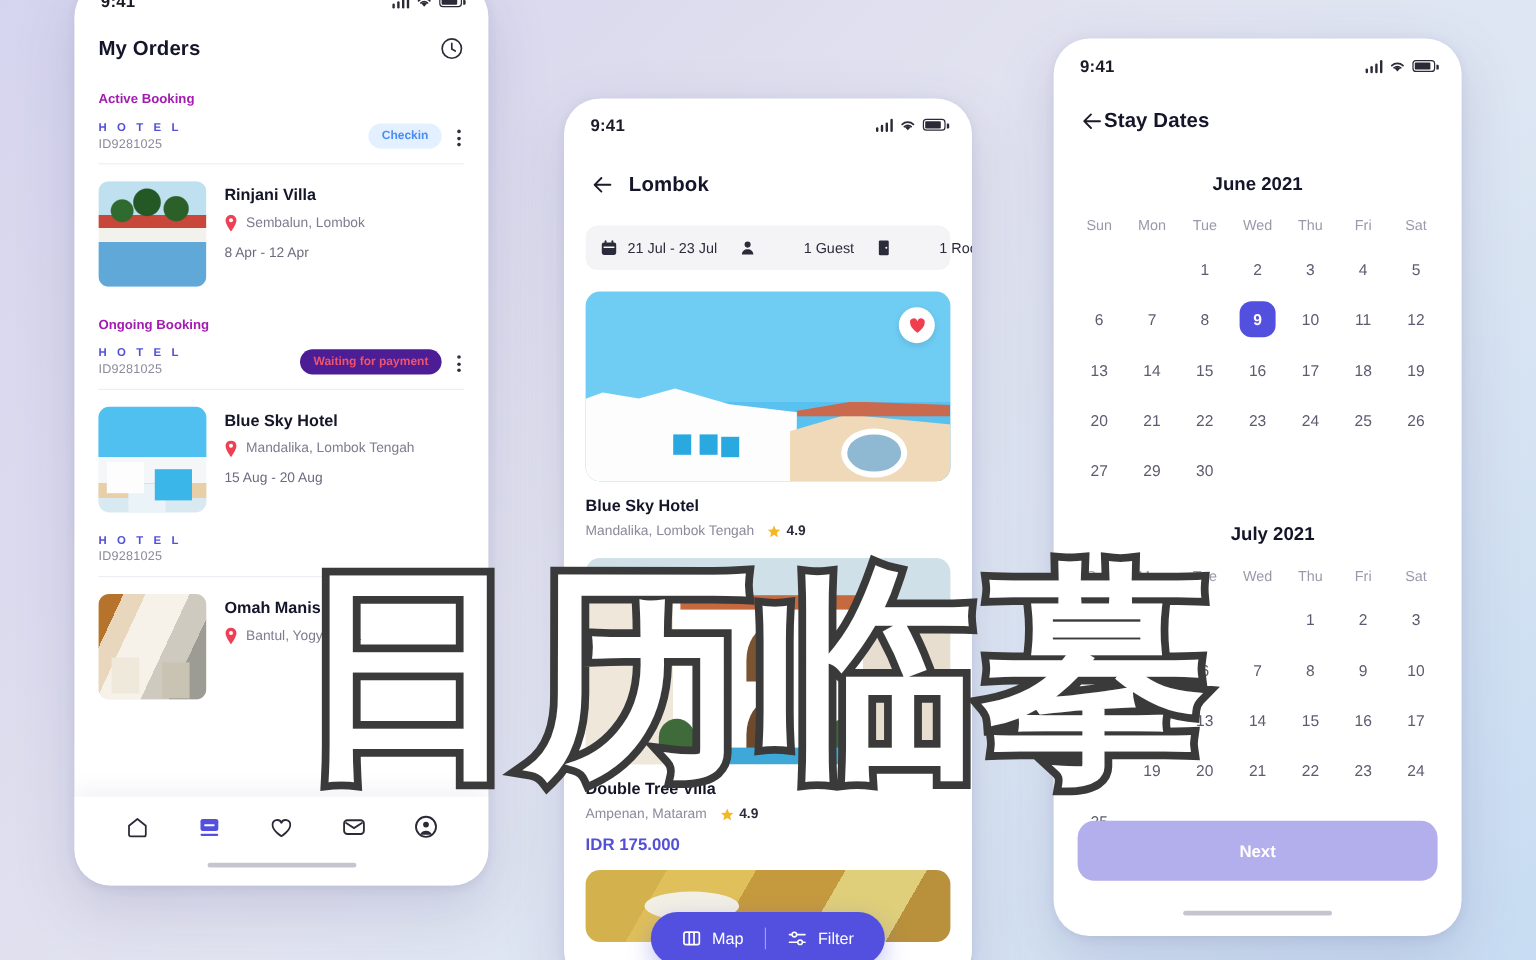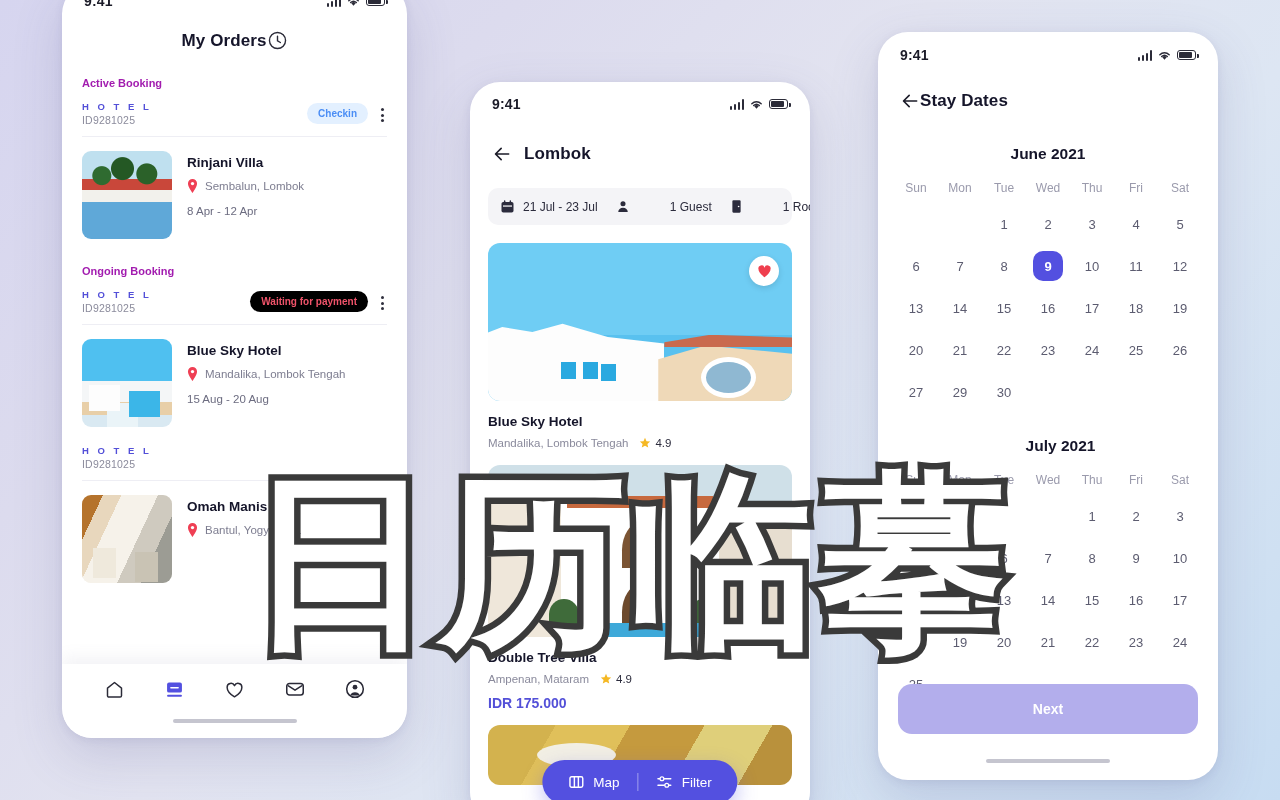--- a/index.html
+++ b/index.html
@@ -36,34 +36,34 @@
   .bars i:nth-child(1){height:4px}.bars i:nth-child(2){height:6px}
   .bars i:nth-child(3){height:8px}.bars i:nth-child(4){height:11px}
   .batt { width:19px;height:10px;border:1.5px solid #2b2b38;border-radius:3px;position:relative; }
   .batt::after{content:"";position:absolute;right:-3.5px;top:2.5px;width:2px;height:4px;background:#2b2b38;border-radius:0 1px 1px 0;}
   .batt i{position:absolute;left:1px;top:1px;bottom:1px;width:13px;background:#2b2b38;border-radius:1px;}
   .title-lg { font-size:17px; font-weight:700; color:#15152a; letter-spacing:.1px; }
   .back-arrow { width:20px;height:20px; }
 
   
   #phone-orders .p1-head {
-    display:flex; align-items:center; justify-content:center;
+    display:flex; align-items:center; justify-content:space-between;
     padding: 12px 20px 0 20px;
   }
   #phone-orders .p1-body { padding: 0 20px; }
   .section-label { font-size:11px; font-weight:700; color:#a21caf; margin: 26px 0 8px 0; }
   .order-meta { display:flex; align-items:center; justify-content:space-between; padding-top:4px; }
   .order-meta-left .cat {
     font-size:9.5px; font-weight:700; color:#5350d8; letter-spacing:3px;
   }
   .order-meta-left .oid { font-size:10.5px; color:#8b8b9c; margin-top:2px; letter-spacing:.2px; }
   .order-meta-right { display:flex; align-items:flex-end; gap:10px; }
   .badge { font-size:10px; font-weight:700; padding:5px 11px; border-radius:12px; white-space:nowrap; }
   .badge.checkin { color:#4a8df5; background:#e3f0ff; }
-  .badge.waiting { color:#f0536a; background:#000000; }
+  .badge.waiting { color:#f0536a; background:#4c1d95; }
   .kebab { display:flex; flex-direction:column; gap:2.5px; padding:2px 3px; }
   .kebab i { width:3px;height:3px;border-radius:50%;background:#2f2f3d;display:block; }
   .divider { height:1px; background:#eeeef4; margin-top:10px; }
 
   .order-item { display:flex; gap:15px; padding-top:14px; }
   .thumb { width:90px;height:88px;border-radius:9px;flex:none;overflow:hidden;position:relative; }
   .order-info { padding-top:4px; }
   .order-info .nm { font-size:13.5px; font-weight:700; color:#15152a; }
   .order-info .loc { display:flex;align-items:center;gap:7px;margin-top:9px;font-size:11.5px;color:#7d7d90; }
   .order-info .dt { font-size:11.5px;color:#6c6c80;margin-top:12px; }
@@ -123,21 +123,21 @@
   .photo-riad .pool { position:absolute; left:30%; bottom:0; width:40%; height:8%; background:#3ea9d9; }
   .photo-riad .plant { position:absolute; left:20%; bottom:4%; width:10%; height:18%; background:#3f6b3a; border-radius:50% 50% 10% 10%; box-shadow:140px 0 0 #3f6b3a; }
   .photo-food { background:linear-gradient(120deg,#d3b24e 0 20%, #e0c05a 20% 42%, #c59a3e 42% 64%, #dfcf7a 64% 84%, #b9913c 84% 100%); }
   .photo-food::after{content:"";position:absolute;left:16%;top:30%;width:26%;height:40%;background:#f2efe4;border-radius:50%;}
   .heart-btn { position:absolute; right:13px; top:13px; width:30px;height:30px;border-radius:50%;
                background:#fff; display:flex;align-items:center;justify-content:center;
                box-shadow:0 2px 6px rgba(0,0,0,.12); }
   .hotel-name { font-size:13.5px;font-weight:700;color:#15152a;margin-top:13px; }
   .hotel-sub { display:flex;align-items:center;gap:11px;margin-top:8px; }
   .hotel-sub .place { font-size:11.5px;color:#8a8a9c; }
-  .rating { display:flex;align-items:center;gap:4px;font-size:11.5px;color:#2b2b3c;font-weight:400; }
+  .rating { display:flex;align-items:center;gap:4px;font-size:11.5px;color:#2b2b3c;font-weight:700; }
   .price { font-size:14px;font-weight:700;color:#5350d8;margin-top:10px; }
   .mapfilter {
     position:absolute; left:50%; transform:translateX(-50%); bottom:18px;
     background:#5350e0; color:#fff; border-radius:26px; padding:13px 26px;
     display:flex; align-items:center; gap:18px;
     box-shadow: 0 8px 20px rgba(83,80,224,.35);
   }
   .mapfilter .mf { display:flex;align-items:center;gap:9px;font-size:13.5px; }
   .mf-sep { width:1px;height:18px;background:rgba(255,255,255,.45); }
 

